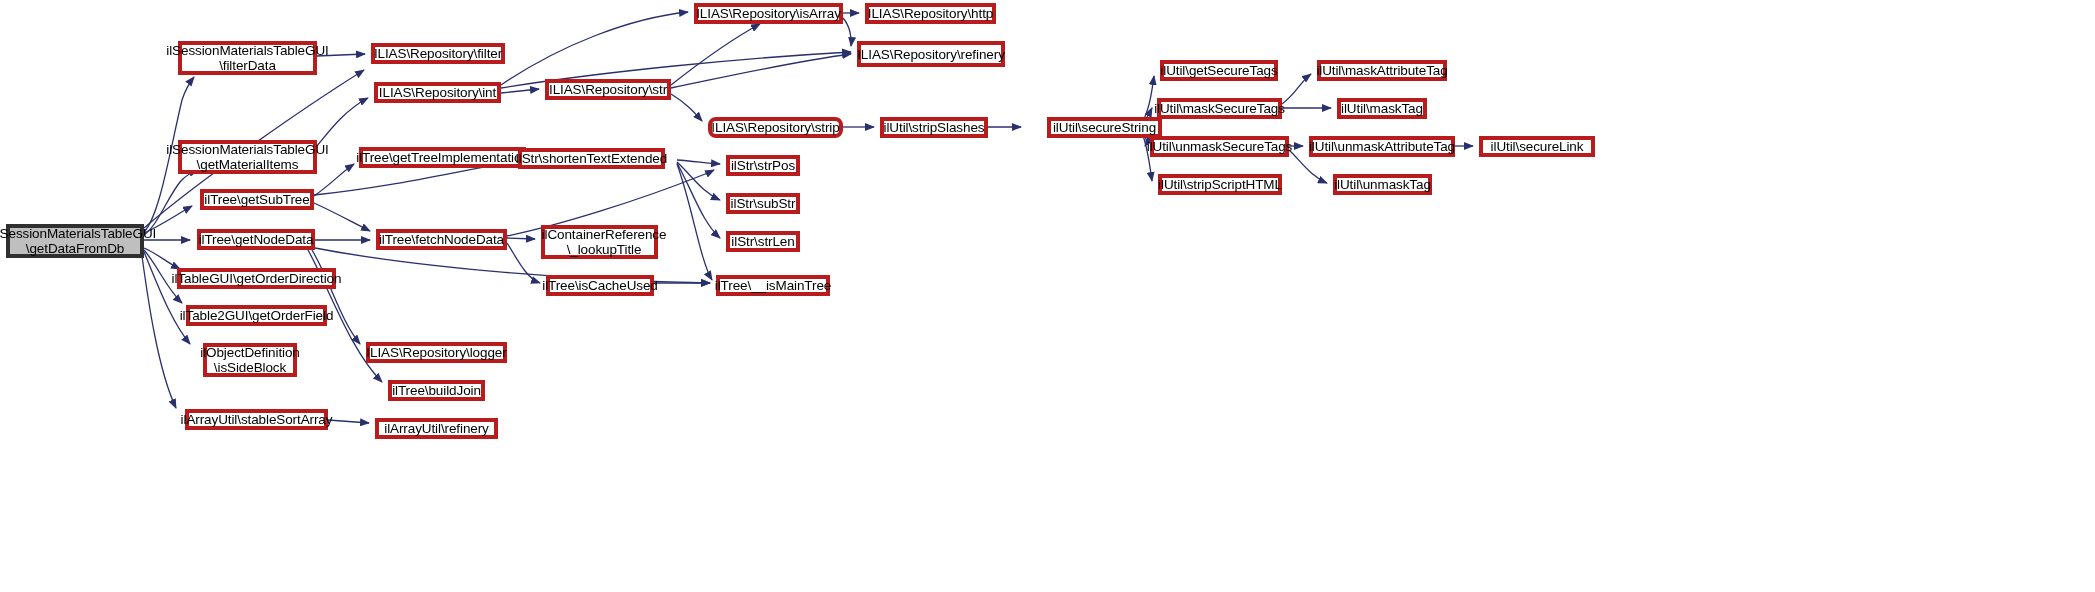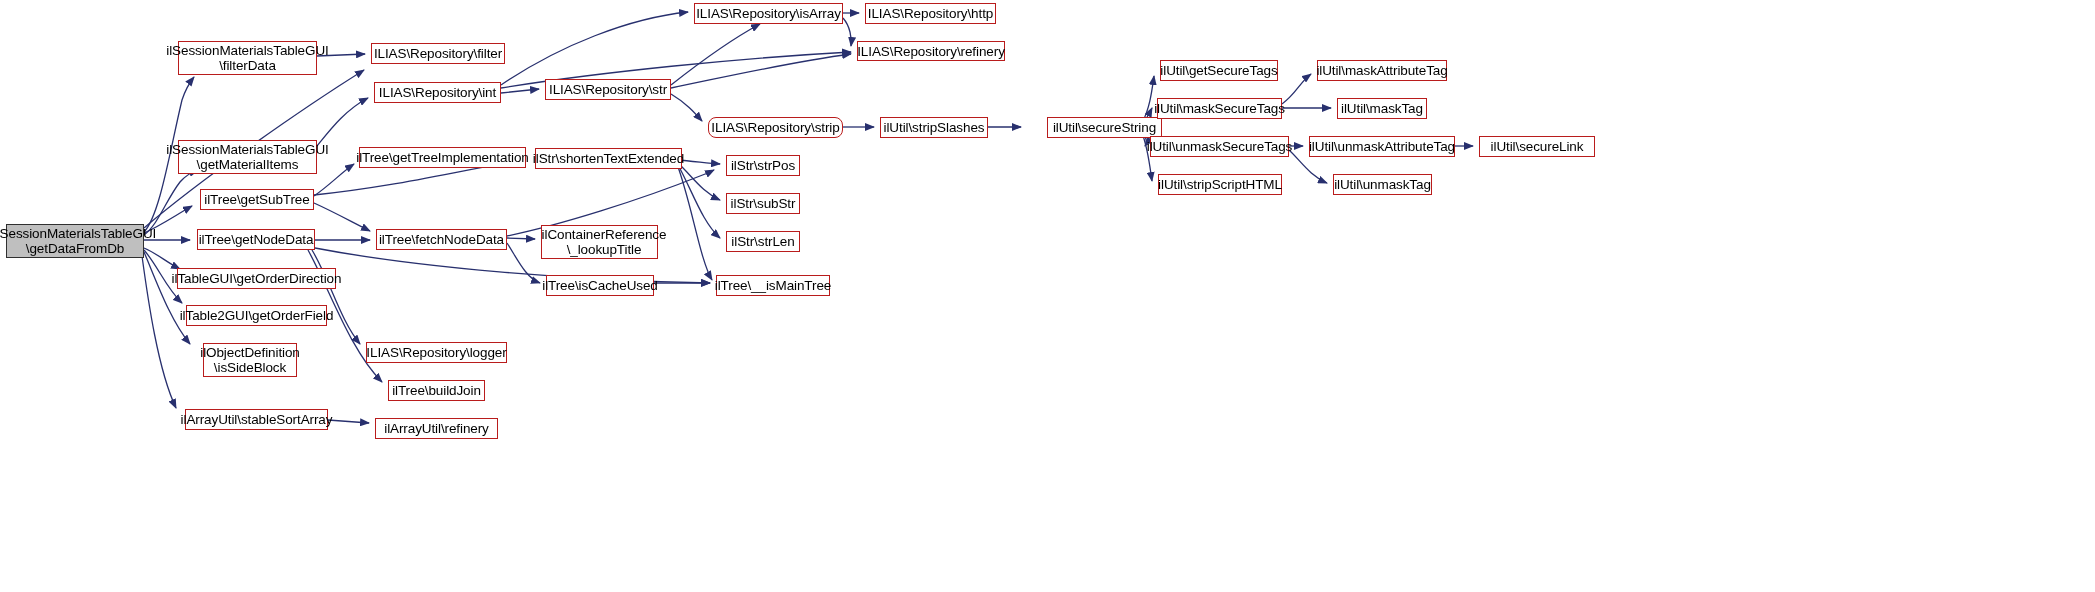--- a/index.html
+++ b/index.html
@@ -22,21 +22,21 @@
     position: absolute;
     left: 0;
     top: 0;
     width: 2095px;
     height: 592px;
     pointer-events: none;
   }
   .gnode {
     position: absolute;
     box-sizing: border-box;
-    border: 1px solid #b91c1c;
+    border: 4px solid #b91c1c;
     background: #ffffff;
     color: #000000;
     display: flex;
     align-items: center;
     justify-content: center;
     text-align: center;
     font-family: "Liberation Sans", sans-serif;
     font-size: 13.5px;
     line-height: 15px;
     letter-spacing: -0.1px;
@@ -122,32 +122,32 @@
 \isSideBlock</div>
       <div class="gnode" style="left: 185px; top: 409px; width: 143px; height: 21px;">ilArrayUtil\stableSortArray</div>
       <div class="gnode" style="left: 371px; top: 43px; width: 134px; height: 21px;">ILIAS\Repository\filter</div>
       <div class="gnode" style="left: 374px; top: 82px; width: 127px; height: 21px;">ILIAS\Repository\int</div>
       <div class="gnode" style="left: 359px; top: 147px; width: 167px; height: 21px;">ilTree\getTreeImplementation</div>
       <div class="gnode" style="left: 376px; top: 229px; width: 131px; height: 21px;">ilTree\fetchNodeData</div>
       <div class="gnode" style="left: 366px; top: 342px; width: 141px; height: 21px;">ILIAS\Repository\logger</div>
       <div class="gnode" style="left: 388px; top: 380px; width: 97px; height: 21px;">ilTree\buildJoin</div>
       <div class="gnode" style="left: 375px; top: 418px; width: 123px; height: 21px;">ilArrayUtil\refinery</div>
       <div class="gnode" style="left: 545px; top: 79px; width: 126px; height: 21px;">ILIAS\Repository\str</div>
-      <div class="gnode" style="left: 535px; top: 148px; width: 147px; height: 21px;">ilStr\shortenTextExtended</div>
+      <div class="gnode" style="left: 518px; top: 148px; width: 147px; height: 21px;">ilStr\shortenTextExtended</div>
       <div class="gnode" style="left: 541px; top: 225px; width: 117px; height: 34px; padding-left: 12px;">ilContainerReference
 \_lookupTitle</div>
       <div class="gnode" style="left: 546px; top: 275px; width: 108px; height: 21px;">ilTree\isCacheUsed</div>
       <div class="gnode" style="left: 708px; top: 117px; width: 135px; height: 21px; border-radius: 8px;">ILIAS\Repository\strip</div>
       <div class="gnode" style="left: 726px; top: 155px; width: 74px; height: 21px;">ilStr\strPos</div>
       <div class="gnode" style="left: 726px; top: 193px; width: 74px; height: 21px;">ilStr\subStr</div>
       <div class="gnode" style="left: 726px; top: 231px; width: 74px; height: 21px;">ilStr\strLen</div>
       <div class="gnode" style="left: 716px; top: 275px; width: 114px; height: 21px;">ilTree\__isMainTree</div>
       <div class="gnode" style="left: 694px; top: 3px; width: 149px; height: 21px;">ILIAS\Repository\isArray</div>
       <div class="gnode" style="left: 865px; top: 3px; width: 131px; height: 21px;">ILIAS\Repository\http</div>
-      <div class="gnode" style="left: 857px; top: 41px; width: 148px; height: 20px;">ILIAS\Repository\refinery</div>
+      <div class="gnode" style="left: 857px; top: 41px; width: 148px; height: 26px;">ILIAS\Repository\refinery</div>
       <div class="gnode" style="left: 880px; top: 117px; width: 108px; height: 21px;">ilUtil\stripSlashes</div>
       <div class="gnode" style="left: 1027px; top: 117px; width: 115px; height: 21px; margin-left: 20px;">ilUtil\secureString</div>
       <div class="gnode" style="left: 1160px; top: 60px; width: 118px; height: 21px;">ilUtil\getSecureTags</div>
       <div class="gnode" style="left: 1157px; top: 98px; width: 125px; height: 21px;">ilUtil\maskSecureTags</div>
       <div class="gnode" style="left: 1150px; top: 136px; width: 139px; height: 21px;">ilUtil\unmaskSecureTags</div>
       <div class="gnode" style="left: 1158px; top: 174px; width: 124px; height: 21px;">ilUtil\stripScriptHTML</div>
       <div class="gnode" style="left: 1317px; top: 60px; width: 130px; height: 21px;">ilUtil\maskAttributeTag</div>
       <div class="gnode" style="left: 1337px; top: 98px; width: 90px; height: 21px;">ilUtil\maskTag</div>
       <div class="gnode" style="left: 1309px; top: 136px; width: 146px; height: 21px;">ilUtil\unmaskAttributeTag</div>
       <div class="gnode" style="left: 1333px; top: 174px; width: 99px; height: 21px;">ilUtil\unmaskTag</div>

